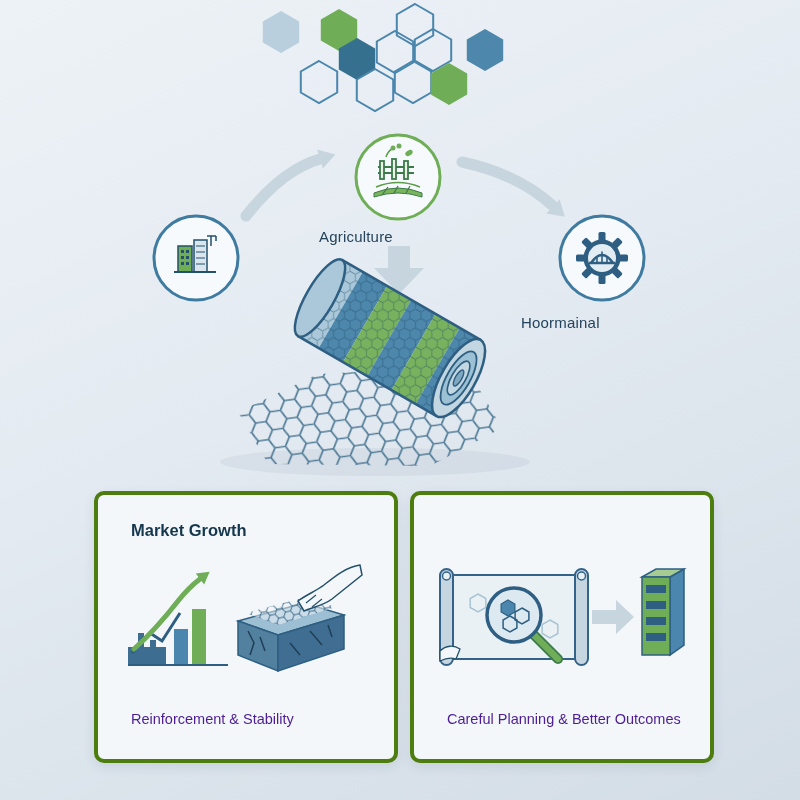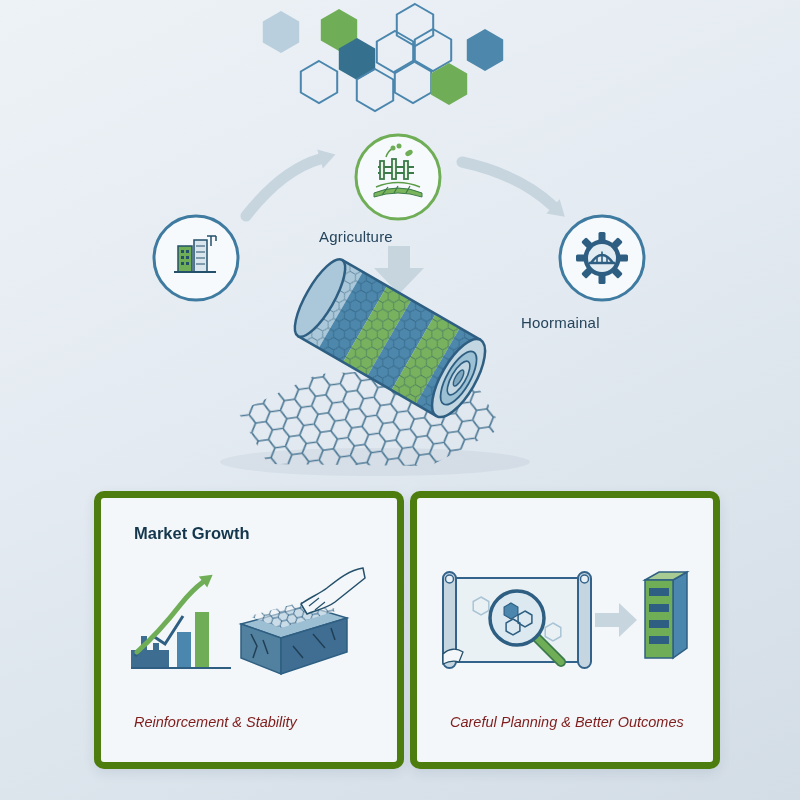--- a/index.html
+++ b/index.html
@@ -12,30 +12,30 @@
   .stage{position:relative;width:800px;height:800px;}
   .scene{position:absolute;left:0;top:0;}
   .node{position:absolute;width:92px;height:92px;}
   .node svg{display:block;}
   .node-label{
     position:absolute;width:160px;text-align:left;
     font-size:15px;color:#24445c;letter-spacing:.2px;
   }
   .card{
     position:absolute;width:296px;height:264px;
-    background:#f3f7f9;border:7px solid #4d7c0f;border-radius:10px;
+    background:#f3f7f9;border:4px solid #4d7c0f;border-radius:10px;
     box-shadow:0 4px 12px rgba(44,71,94,.10);
   }
   .card-title{
     position:absolute;top:26px;left:33px;
     font-size:16.5px;font-weight:700;color:#15374d;white-space:nowrap;
   }
   .card-caption{
     position:absolute;bottom:32px;left:33px;
-    font-size:14.5px;color:#7f1d1d;white-space:nowrap;font-style:italic;
+    font-size:14.5px;color:#4c1d95;white-space:nowrap;
   }
   .card-art{position:absolute;top:58px;left:16px;}
 </style>
 </head>
 <body>
 
 <div class="stage">
 
   <svg class="scene" width="800" height="800" viewBox="0 0 800 800">
     <defs>

